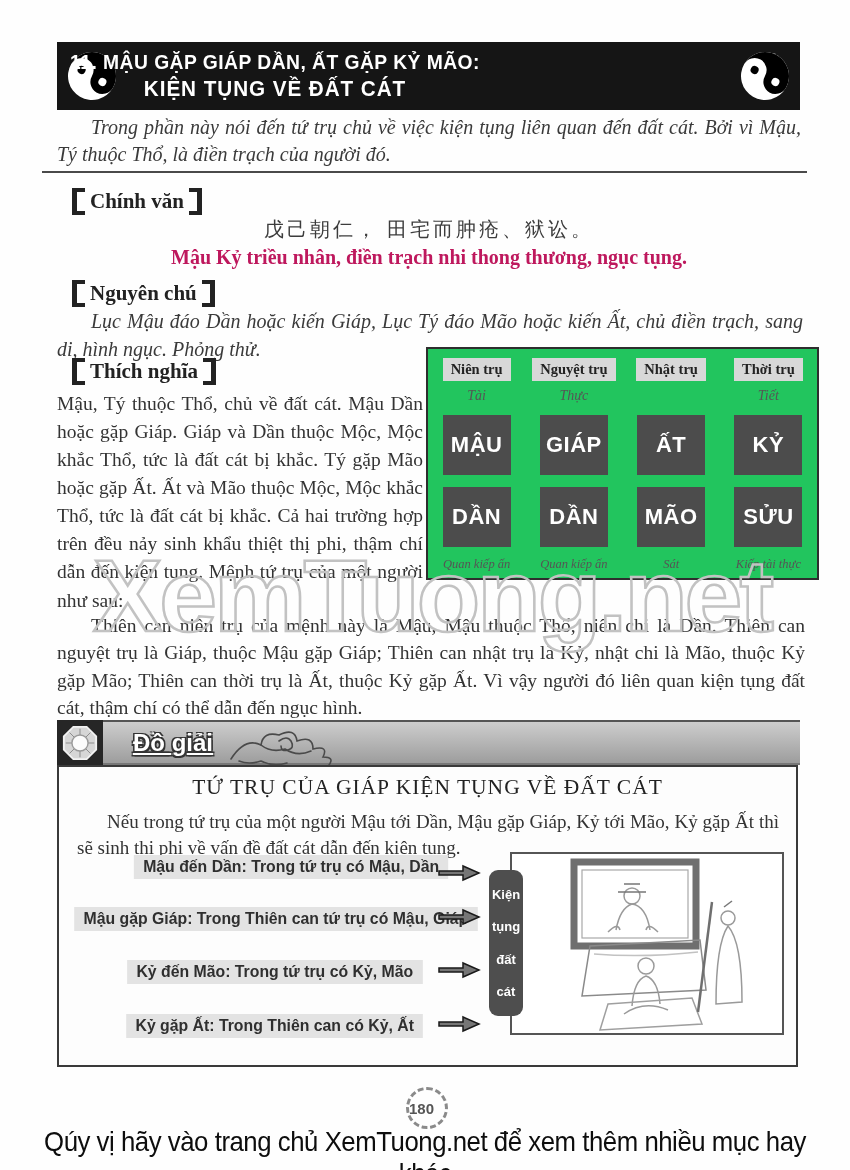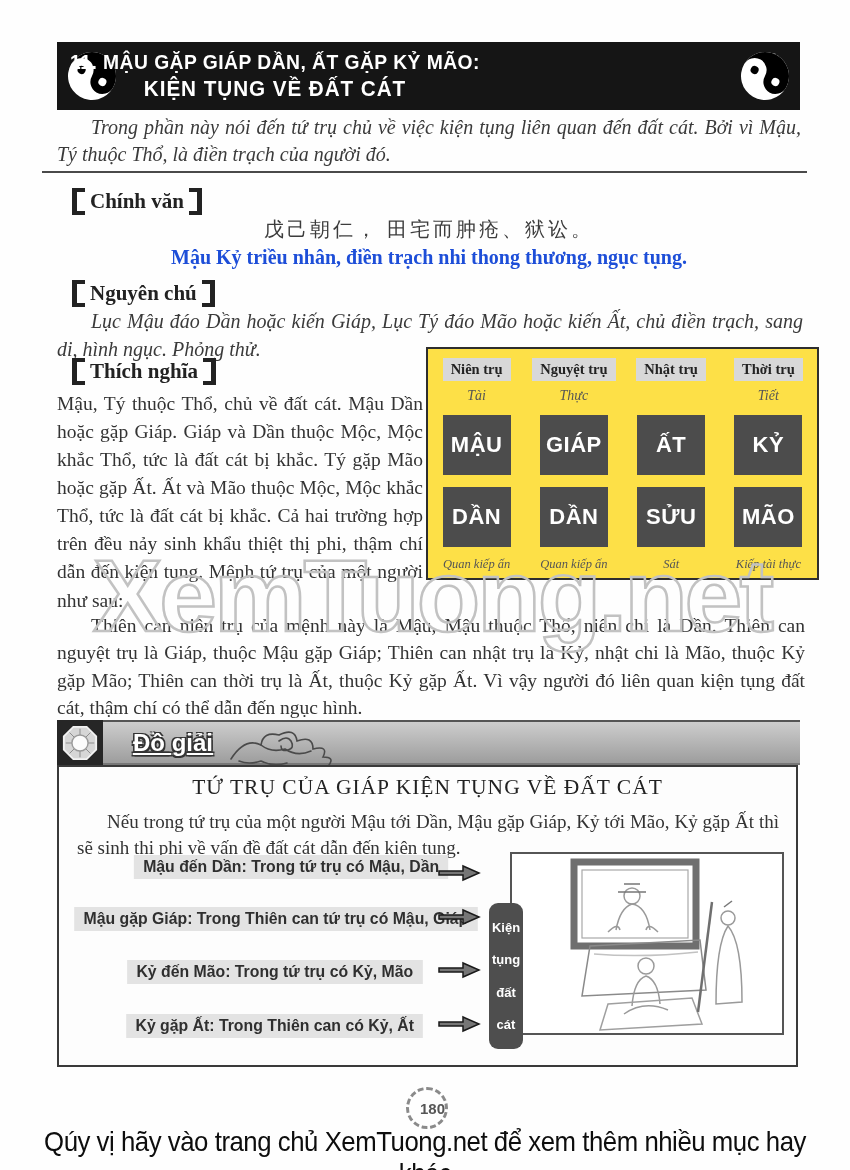--- a/index.html
+++ b/index.html
@@ -27,30 +27,30 @@
   
   .bh{font-weight:bold;font-size:21px;color:#222;display:flex;align-items:center;}
   .bk{display:inline-block;width:8px;height:19px;}
   .bkl{border-left:5px solid #222;border-top:4px solid #222;border-bottom:4px solid #222;margin-right:5px;}
   .bkr{border-right:5px solid #222;border-top:4px solid #222;border-bottom:4px solid #222;margin-left:5px;}
   .h-cv{left:72px;top:188px;}
   .h-nc{left:72px;top:280px;}
   .h-tn{left:72px;top:358px;}
 
   .cn-line{left:57px;top:216px;width:744px;text-align:center;font-size:20px;color:#3c3c3c;letter-spacing:3px;}
-  .trans{left:57px;top:246px;width:744px;text-align:center;font-weight:bold;font-size:20px;color:#1d4ed8;}
+  .trans{left:57px;top:246px;width:744px;text-align:center;font-weight:bold;font-size:20px;color:#be185d;}
   .nc-body{left:57px;top:308px;width:746px;font-style:italic;font-size:20px;line-height:1.38;
     text-indent:34px;color:#3a3a3a;text-align:justify;}
 
   .tn-col{left:57px;top:390px;width:366px;font-size:19.5px;line-height:1.44;text-align:justify;color:#333;}
   .main-par{left:57px;top:612px;width:748px;font-size:19.5px;line-height:1.4;text-align:justify;
     text-indent:34px;color:#333;}
 
   
-  .ptable{left:426px;top:347px;width:389px;height:229px;border:2px solid #2e2e2e;background:#fde047;
+  .ptable{left:426px;top:347px;width:389px;height:229px;border:2px solid #2e2e2e;background:#22c55e;
     display:grid;grid-template-columns:repeat(4,1fr);grid-template-rows:34px 26px 72px 72px 22px;
     align-items:center;justify-items:center;}
   .ph{background:#d8d8d8;font-weight:bold;font-size:14.5px;color:#222;padding:3px 8px;white-space:nowrap;margin-top:6px;}
   .prole{font-style:italic;font-size:14px;color:#555;}
   .pbox{width:68px;height:60px;background:#4c4c4c;color:#fff;display:flex;align-items:center;justify-content:center;
     font-family:"Liberation Sans",sans-serif;font-weight:bold;font-size:22px;letter-spacing:.5px;}
   .pnote{font-style:italic;font-size:12.5px;color:#555;white-space:nowrap;}
 
   
   .wm{left:52px;top:538px;width:760px;text-align:center;font-family:"Liberation Sans",sans-serif;
@@ -72,26 +72,26 @@
     text-align:justify;color:#333;}
   .bb-row{position:absolute;left:0;width:432px;text-align:center;}
   .bb-row span{display:inline-block;background:#e3e3e3;padding:2px 10px;font-family:"Liberation Sans",sans-serif;
     font-weight:bold;font-size:17px;color:#2f2f2f;transform:scaleX(0.93);white-space:nowrap;}
   .bb-arrow{position:absolute;left:378px;width:44px;height:18px;}
   .r1{top:88px;margin-left:16px;} .r2{top:140px;} .r3{top:193px;} .r4{top:247px;}
   .ar1{top:97px;} .ar2{top:141px;} .ar3{top:194px;} .ar4{top:248px;}
 
   .vlabel{position:absolute;left:430px;top:103px;width:34px;height:146px;background:#4e4e4e;border-radius:9px;
     color:#fff;display:flex;flex-direction:column;align-items:center;justify-content:space-evenly;
-    font-family:"Liberation Sans",sans-serif;font-weight:bold;font-size:13px;z-index:4;margin-top:33px;}
+    font-family:"Liberation Sans",sans-serif;font-weight:bold;font-size:13px;z-index:4;}
   .illus{position:absolute;left:451px;top:85px;width:274px;height:183px;border:2px solid #555;background:#fff;box-sizing:border-box;}
 
   
   .badge{left:406px;top:1087px;width:42px;height:42px;border:3px dashed #8a8a8a;border-radius:50%;
-    box-sizing:border-box;display:flex;align-items:center;justify-content:flex-end;
+    box-sizing:border-box;display:flex;align-items:center;justify-content:flex-start;
     font-family:"Liberation Sans",sans-serif;font-weight:bold;font-size:15px;color:#555;}
   .footer{left:0;top:1126px;width:850px;text-align:center;font-family:"Liberation Sans",sans-serif;
     font-size:28px;color:#0d0d0d;transform:scaleX(0.92);letter-spacing:-0.5px;}
 </style>
 </head>
 <body>
 
 <div class="abs banner">
   <svg class="yy left" viewBox="0 0 100 100">
     <g transform="rotate(-60 50 50)">
@@ -151,22 +151,22 @@
   <div class="prole"></div>
   <div class="prole">Tiết</div>
 
   <div class="pbox">MẬU</div>
   <div class="pbox">GIÁP</div>
   <div class="pbox">ẤT</div>
   <div class="pbox">KỶ</div>
 
   <div class="pbox">DẦN</div>
   <div class="pbox">DẦN</div>
+  <div class="pbox">MÃO</div>
   <div class="pbox">SỬU</div>
-  <div class="pbox">MÃO</div>
 
   <div class="pnote">Quan kiếp ấn</div>
   <div class="pnote">Quan kiếp ấn</div>
   <div class="pnote">Sát</div>
   <div class="pnote">Kiếp tài thực</div>
 </div>
 
 <div class="abs main-par">Thiên can niên trụ của mệnh này là Mậu, Mậu thuộc Thổ, niên chi là Dần. Thiên can nguyệt trụ là Giáp, thuộc Mậu gặp Giáp; Thiên can nhật trụ là Kỷ, nhật chi là Mão, thuộc Kỷ gặp Mão; Thiên can thời trụ là Ất, thuộc Kỷ gặp Ất. Vì vậy người đó liên quan kiện tụng đất cát, thậm chí có thể dẫn đến ngục hình.</div>
 
 <div class="abs wm">XemTuong.net</div>

